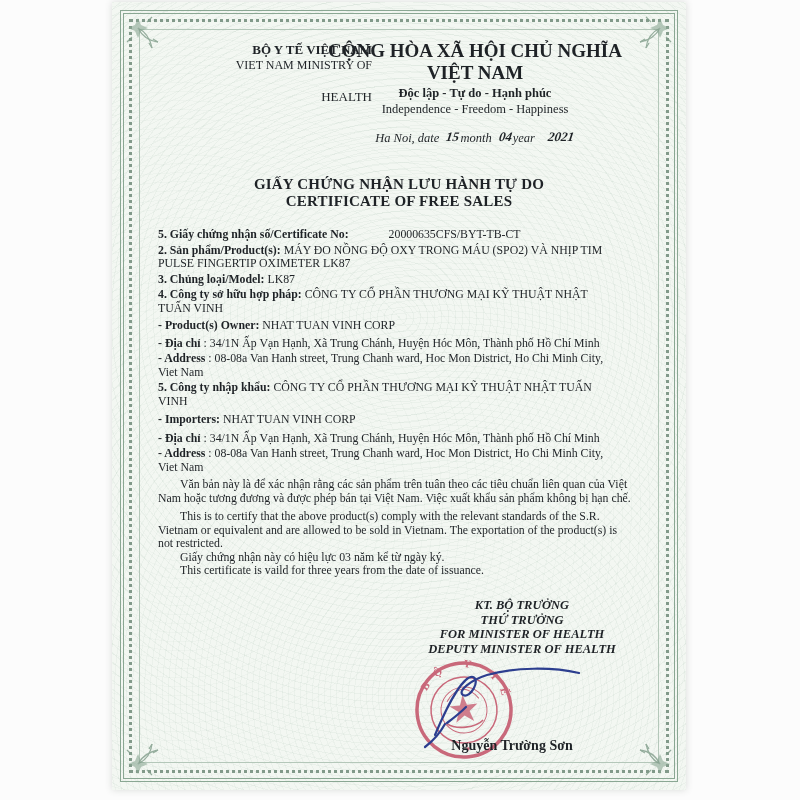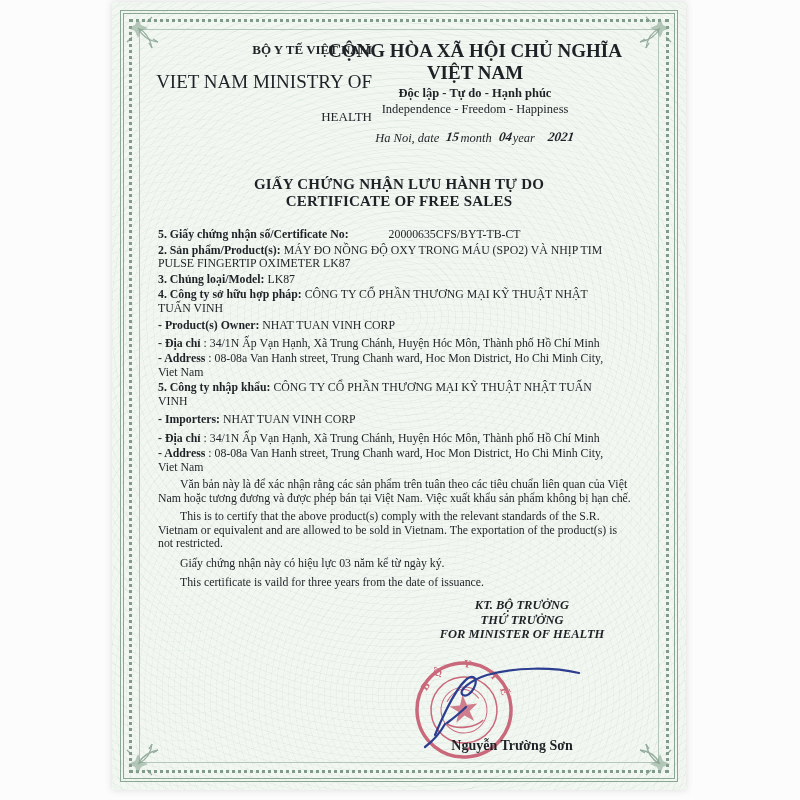--- a/index.html
+++ b/index.html
@@ -25,38 +25,38 @@
   .frame-inner{inset:27px;border:1px solid #b4c7b9;}
   .corner{position:absolute;width:44px;height:44px;opacity:.8;}
   .corner svg{width:100%;height:100%;}
   .corner.tl{left:10px;top:10px;}
   .corner.tr{right:10px;top:10px;transform:rotate(90deg);}
   .corner.br{right:10px;bottom:10px;transform:rotate(180deg);}
   .corner.bl{left:10px;bottom:10px;transform:rotate(270deg);}
 
   .hdr-left{position:absolute;left:34px;top:40px;width:226px;text-align:right;}
   .hdr-left .l1{font-weight:bold;font-size:13px;}
-  .hdr-left .l2{font-size:19px;margin-top:13px;}
+  .hdr-left .l2{font-size:12px;}
   .hdr-left .l3{font-size:13px;margin-top:16px;}
 
   .hdr-right{position:absolute;left:194px;top:38px;width:338px;text-align:center;}
   .hdr-right .vnt{font-weight:bold;font-size:19px;}
   .hdr-right .vnm{font-weight:bold;font-size:12.5px;margin-top:2px;}
   .hdr-right .ent{font-size:12.5px;margin-top:17px;}
   .hdr-right .enm{font-size:12.5px;margin-top:1px;}
   .hdr-right .dateline{font-style:italic;font-size:12.5px;margin-top:13px;}
   .dateline .hand{display:inline-block;transform:skewX(-8deg) translateY(-1px);font-weight:bold;font-size:13px;margin:0 1px;}
   .dateline .blank{display:inline-block;width:6px;}
 
   .title{position:absolute;left:0;top:174px;width:100%;text-align:center;font-weight:bold;font-size:15px;line-height:17px;letter-spacing:.2px;}
 
   .docbody{position:absolute;left:46px;top:226px;width:502px;font-size:11.8px;line-height:13.5px;}
   .row{white-space:pre-line;}
   .row b{font-weight:bold;}
-  .mt2{margin-top:2px;}.mt4{margin-top:4px;}.mt5{margin-top:5px;}.mt6{margin-top:6px;}
+  .mt2{margin-top:2px;}.mt4{margin-top:4px;}.mt5{margin-top:5px;}.mt6{}
   .gap-val{margin-left:40px;}
   .para{white-space:pre-line;text-indent:22px;}
   .single{ text-indent:22px;}
 
   .sig-block{position:absolute;left:255px;top:596px;width:310px;text-align:center;font-weight:bold;font-size:12.5px;line-height:14.5px;font-style:italic;}
   .stamp{position:absolute;left:296px;top:652px;width:112px;height:112px;opacity:.88;transform:rotate(-6deg);}
   .signature{position:absolute;left:295px;top:645px;width:190px;height:110px;}
   .signer{position:absolute;left:288px;top:736px;width:224px;text-align:center;font-weight:bold;font-size:14px;}
 </style>
 </head>
@@ -149,20 +149,21 @@
 Vietnam or equivalent and are allowed to be sold in Vietnam. The exportation of the product(s) is
 not restricted.</div>
     <div class="single mt6">Giấy chứng nhận này có hiệu lực 03 năm kể từ ngày ký.</div>
     <div class="single mt6">This certificate is vaild for three years from the date of issuance.</div>
   </div>
 
   <div class="sig-block">
     <div>KT. BỘ TRƯỞNG</div>
     <div>THỨ TRƯỞNG</div>
     <div>FOR MINISTER OF HEALTH</div>
+    <div>DEPUTY MINISTER OF HEALTH</div>
   </div>
 
   <div class="stamp">
     <svg viewBox="0 0 112 112">
       <circle cx="56" cy="56" r="47" fill="none" stroke="#c4566b" stroke-width="3.5"></circle>
       <circle cx="56" cy="56" r="33" fill="none" stroke="#c4566b" stroke-width="1.5"></circle>
       <defs>
           <path id="stamp-arc" d="M 18,66 A 40,40 0 1 1 94,66" fill="none"></path>
         </defs>
       <text font-size="11" fill="#c4566b" letter-spacing="9" font-family="Liberation Serif, serif" font-weight="bold">

